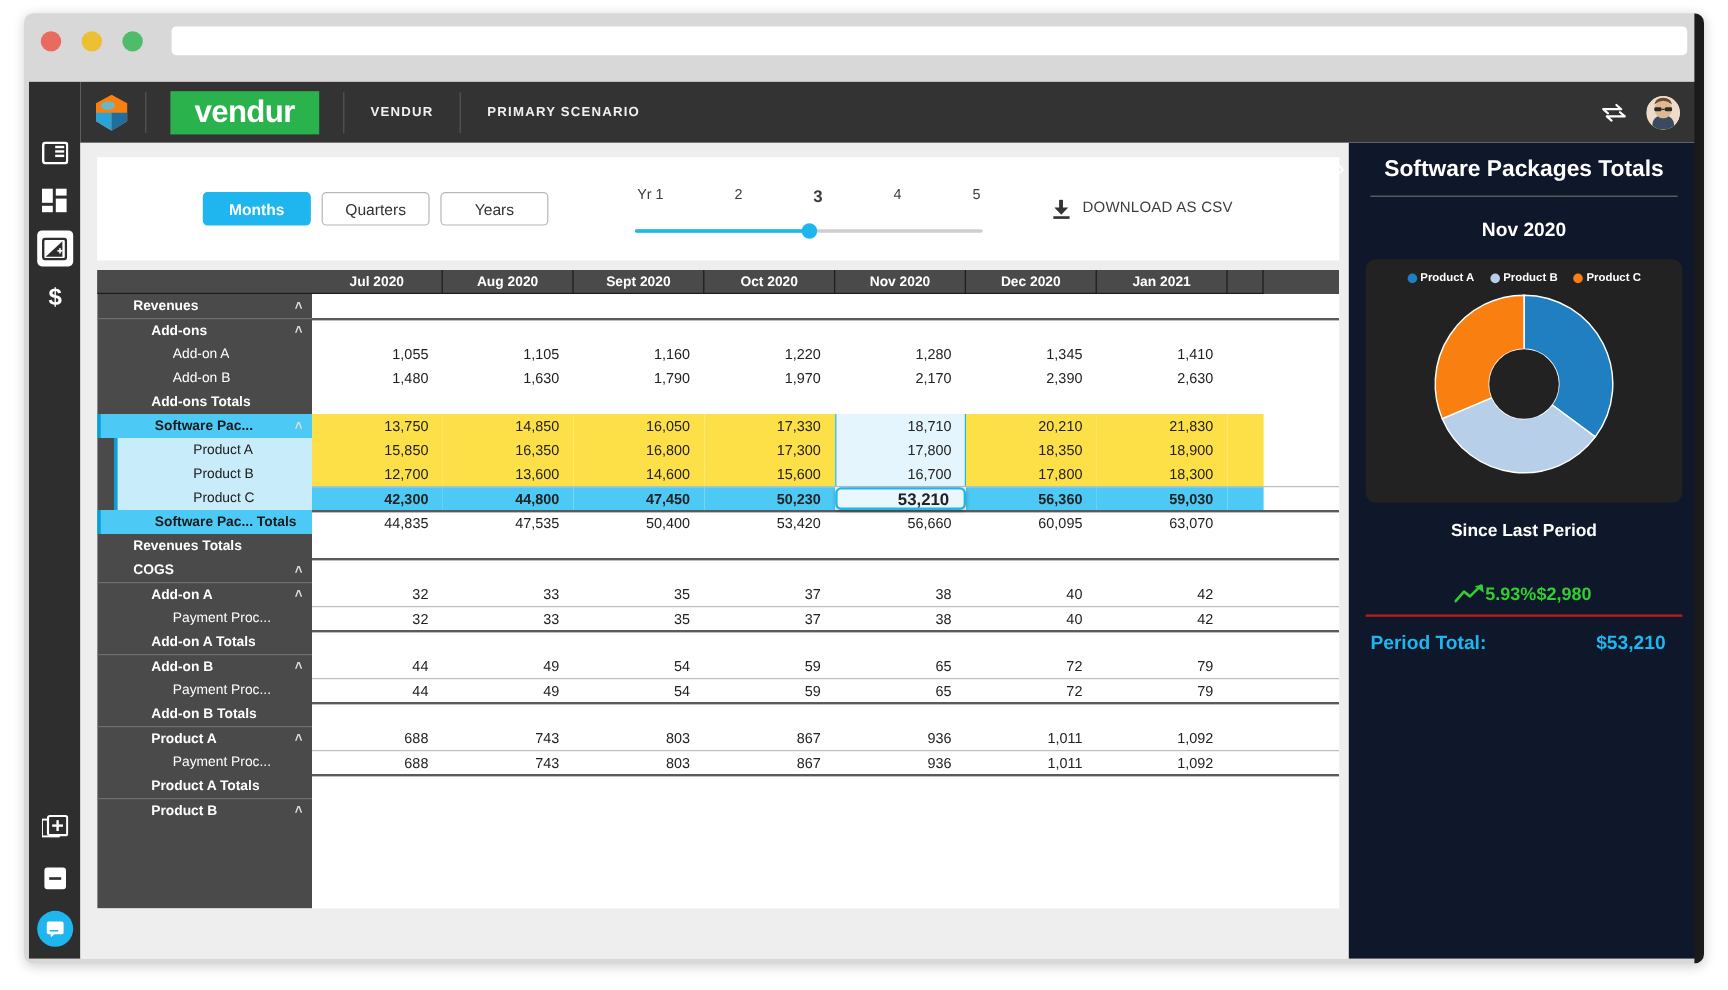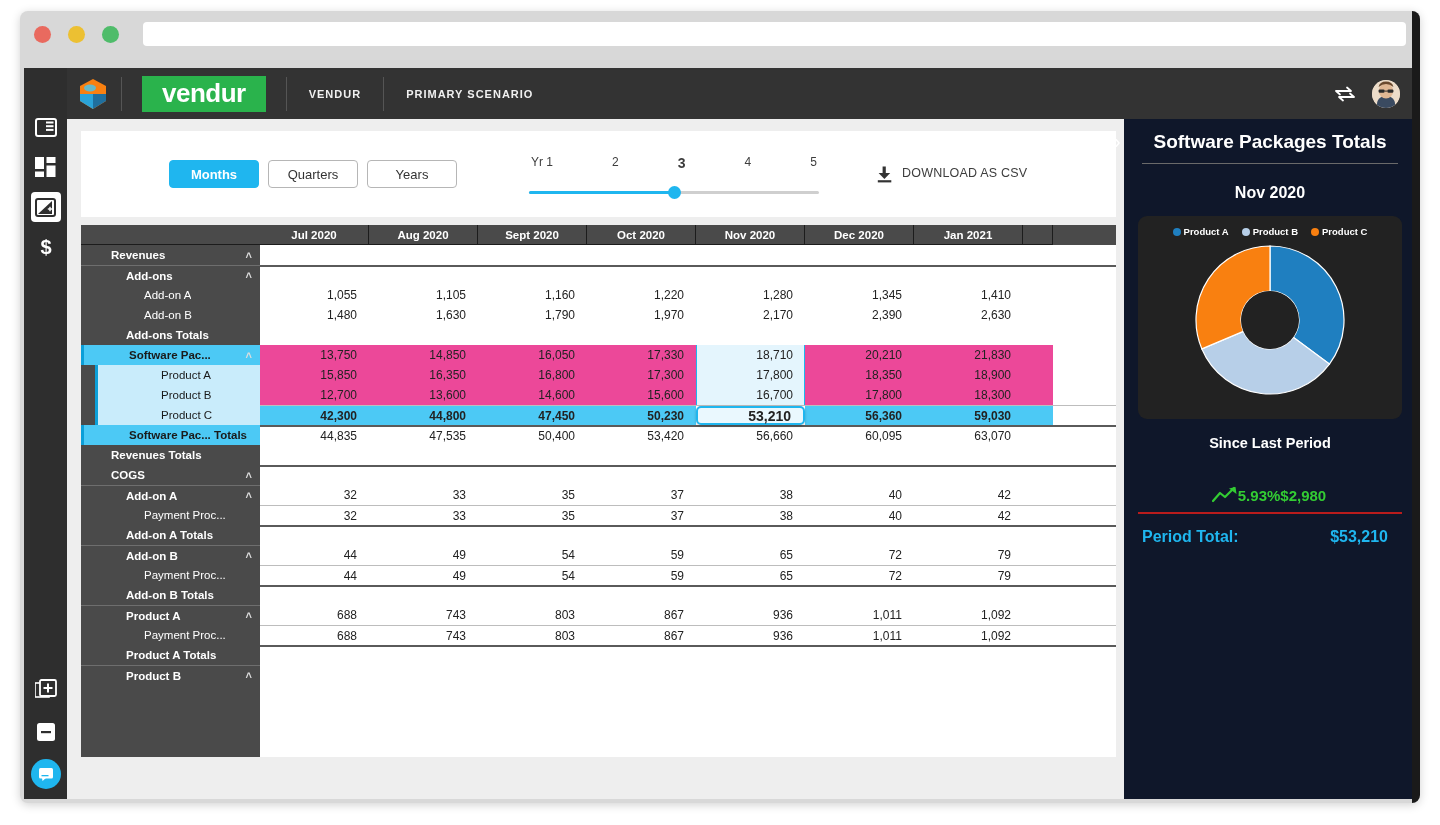--- a/index.html
+++ b/index.html
@@ -216,21 +216,21 @@
   .data-row.hrule { border-top: 1px solid #bdbdbd; }
   .data-row.hrule-strong { border-top: 2px solid #5a5a5a; }
   .data-row.spacer { background: #fff; }
   .data-cell {
     width: 109px; flex: 0 0 109px;
     font-size: 12px; color: #222;
     display: flex; align-items: center; justify-content: flex-end;
     padding-right: 12px;
   }
   .data-cell.partial { width: 30px; flex: 0 0 30px; }
-  .data-row.hl-light .data-cell { background: #ec4899; }
+  .data-row.hl-light .data-cell { background: #fde047; }
   .data-row.hl-strong .data-cell { background: #4cc9f5; font-weight: bold; }
   .data-row .data-cell.colsel { background: #eaf8fe !important; }
   .data-row.hl-light .data-cell.colsel { background: #e4f5fd !important; }
   .colsel-border-lr { box-shadow: inset 1px 0 0 #1fb6ef, inset -1px 0 0 #1fb6ef; }
   .active-cell {
     background: #eaf8fe !important;
     border: 2px solid #1fb6ef; border-radius: 5px;
     font-weight: bold; font-size: 14px;
     box-shadow: 0 1px 3px rgba(0,0,0,0.2);
     position: relative; z-index: 5;

